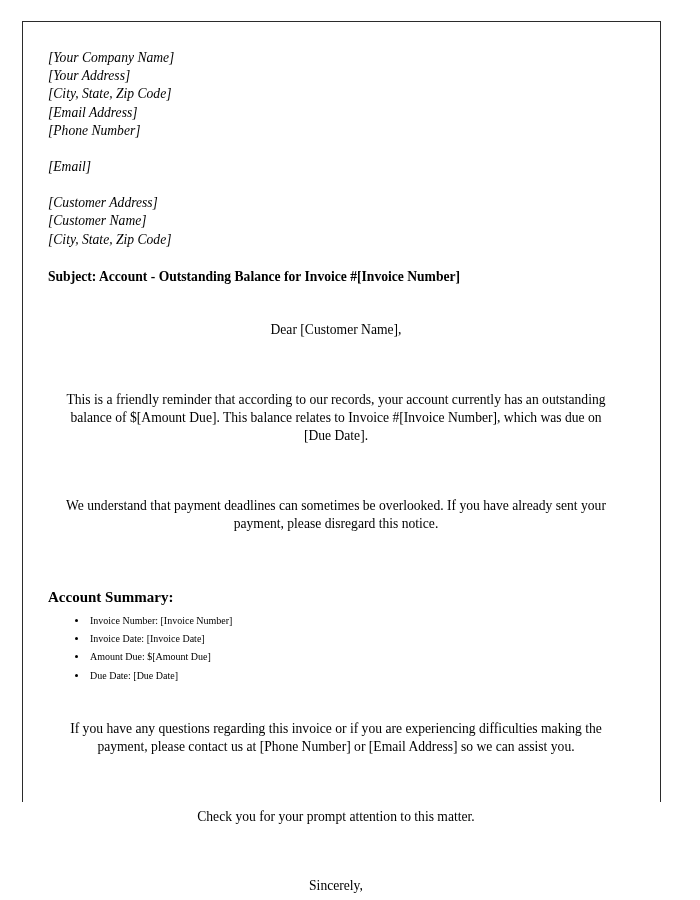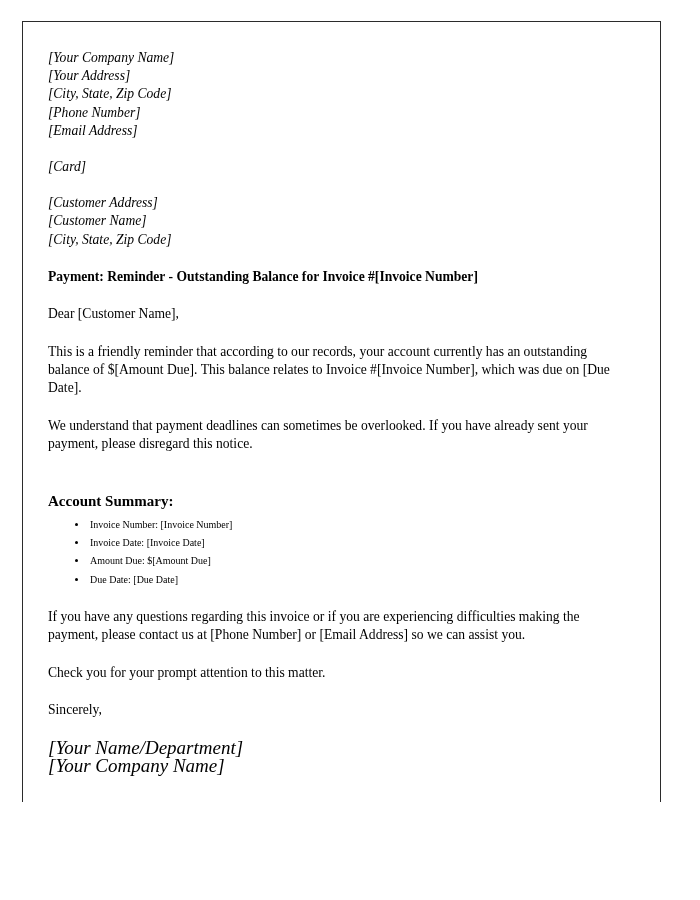--- a/index.html
+++ b/index.html
@@ -49,22 +49,22 @@
     white-space: nowrap;
     font-style: italic;
   }
 
   .spacer-sm { height: 18px; }
   .spacer-md { height: 19px; }
 
   .para {
     font-size: 13.6px;
     line-height: 18.4px;
-    text-align: left;
-    margin: 0;
+    text-align: center;
+    margin: 16px;
   }
 
   .subject-line {
     font-size: 13.6px;
     line-height: 18.4px;
     font-weight: bold;
     margin: 0;
     white-space: nowrap;
   }
 
@@ -94,41 +94,41 @@
 </head>
 <body>
 
 <div class="page-sheet">
   <div class="letter-body">
 
     <div class="block">
       <span class="addr-line">[Your Company Name]</span>
       <span class="addr-line">[Your Address]</span>
       <span class="addr-line">[City, State, Zip Code]</span>
+      <span class="addr-line">[Email Address]</span>
       <span class="addr-line">[Phone Number]</span>
-      <span class="addr-line">[Email Address]</span>
     </div>
 
     <div class="spacer-sm"></div>
 
     <div class="block">
-      <span class="addr-line">[Card]</span>
+      <span class="addr-line">[Email]</span>
     </div>
 
     <div class="spacer-sm"></div>
 
     <div class="block">
       <span class="addr-line">[Customer Address]</span>
       <span class="addr-line">[Customer Name]</span>
       <span class="addr-line">[City, State, Zip Code]</span>
     </div>
 
     <div class="spacer-md"></div>
 
-    <p class="subject-line">Payment: Reminder - Outstanding Balance for Invoice #[Invoice Number]</p>
+    <p class="subject-line">Subject: Account - Outstanding Balance for Invoice #[Invoice Number]</p>
 
     <div class="spacer-md"></div>
 
     <p class="para">Dear [Customer Name],</p>
 
     <div class="spacer-md"></div>
 
     <p class="para">This is a friendly reminder that according to our records, your account currently has an outstanding balance of $[Amount Due]. This balance relates to Invoice #[Invoice Number], which was due on [Due Date].</p>
 
     <div class="spacer-md"></div>

